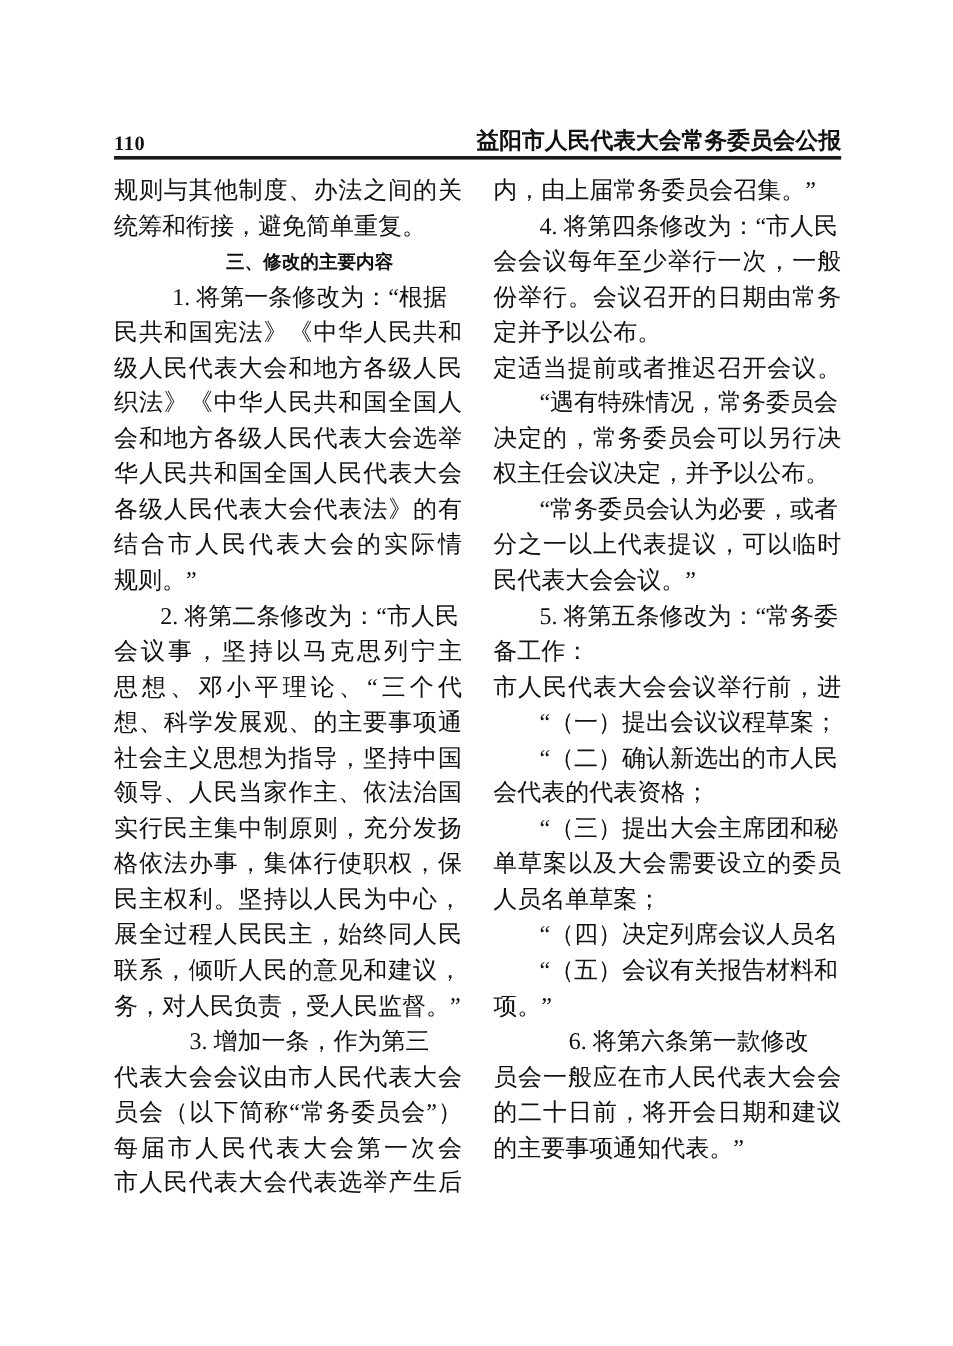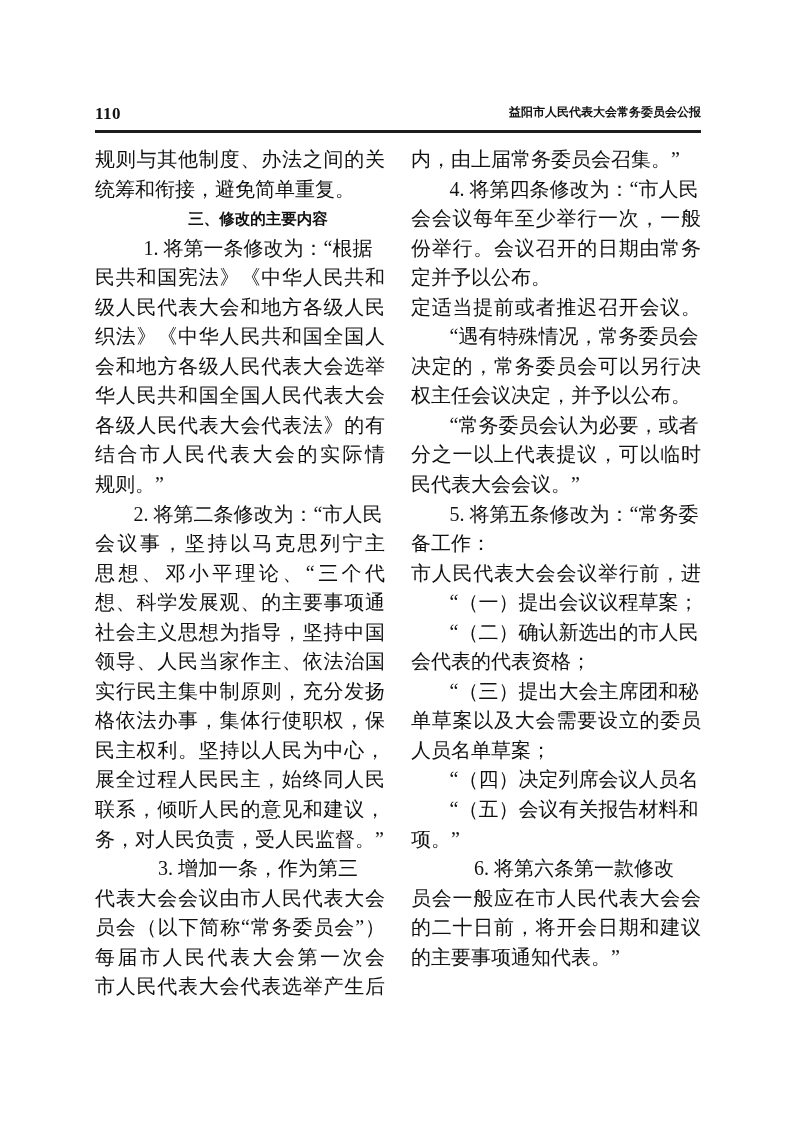--- a/index.html
+++ b/index.html
@@ -11,28 +11,28 @@
   }
   .page {
     position: relative;
     width: 794px; height: 1122px;
     background: #ffffff;
     overflow: hidden;
   }
   .header {
     position: absolute;
     left: 95px; top: 104px; width: 606px;
-    display: flex; justify-content: space-between; align-items: flex-start;
+    display: flex; justify-content: space-between; align-items: flex-end;
   }
   .page-number {
     font-weight: 700; font-size: 17px; letter-spacing: 0.5px;
     font-family: "Liberation Serif", serif;
   }
   .pub-title {
-    font-weight: 700; font-size: 12px;
+    font-weight: 700; font-size: 19px;
     font-family: Liberation Sans, sans-serif;
   }
   .header-rule {
     position: absolute;
     left: 95px; top: 130px; width: 606px; height: 2.5px;
     background: #1c1c1c;
   }
   .col { position: absolute; top: 145px; }
   .col-left  { left: 95px;  width: 290px; }
   .col-right { left: 411px; width: 290px; }

